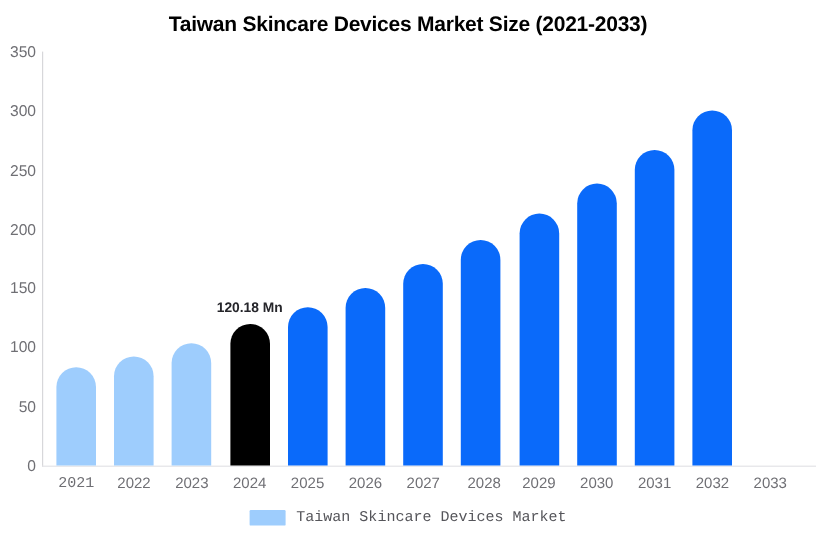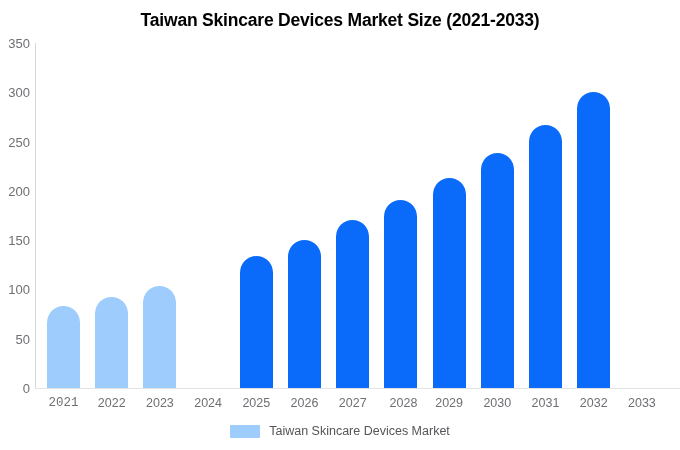--- a/index.html
+++ b/index.html
@@ -132,20 +132,21 @@
   }
   #legend-swatch {
     width: 30px;
     height: 13px;
     border-radius: 1px;
   }
   #legend-label {
     font-size: 12.5px;
     color: #55555a;
     white-space: nowrap;
+    font-family: Liberation Mono, monospace;
   }
 </style>
 </head>
 <body>
 
 <div id="chart-root">
 
   <div id="chart-title">Taiwan Skincare Devices Market Size (2021-2033)</div>
 
   <div id="y-axis">
@@ -163,20 +164,24 @@
 
   <div id="bars-layer">
       <div class="bar-slot" style="left: 11px; height: 345px;">
         <div class="bar" style="height: 81.8143px; background: rgb(158, 205, 253);"></div>
       </div>
       <div class="bar-slot" style="left: 59.2px; height: 345px;">
         <div class="bar" style="height: 91.1786px; background: rgb(158, 205, 253);"></div>
       </div>
       <div class="bar-slot" style="left: 107.4px; height: 345px;">
         <div class="bar" style="height: 102.514px; background: rgb(158, 205, 253);"></div>
+      </div>
+      <div class="bar-slot" style="left: 155.6px; height: 345px;">
+        <div class="bar" style="height: 118.463px; background: rgb(0, 0, 0);"></div>
+        <div class="bar-value-label" style="bottom: 125.463px;">120.18 Mn</div>
       </div>
       <div class="bar-slot" style="left: 203.8px; height: 345px;">
         <div class="bar" style="height: 132.086px; background: rgb(10, 106, 250);"></div>
       </div>
       <div class="bar-slot" style="left: 252px; height: 345px;">
         <div class="bar" style="height: 147.857px; background: rgb(10, 106, 250);"></div>
       </div>
       <div class="bar-slot" style="left: 300.2px; height: 345px;">
         <div class="bar" style="height: 167.571px; background: rgb(10, 106, 250);"></div>
       </div>

